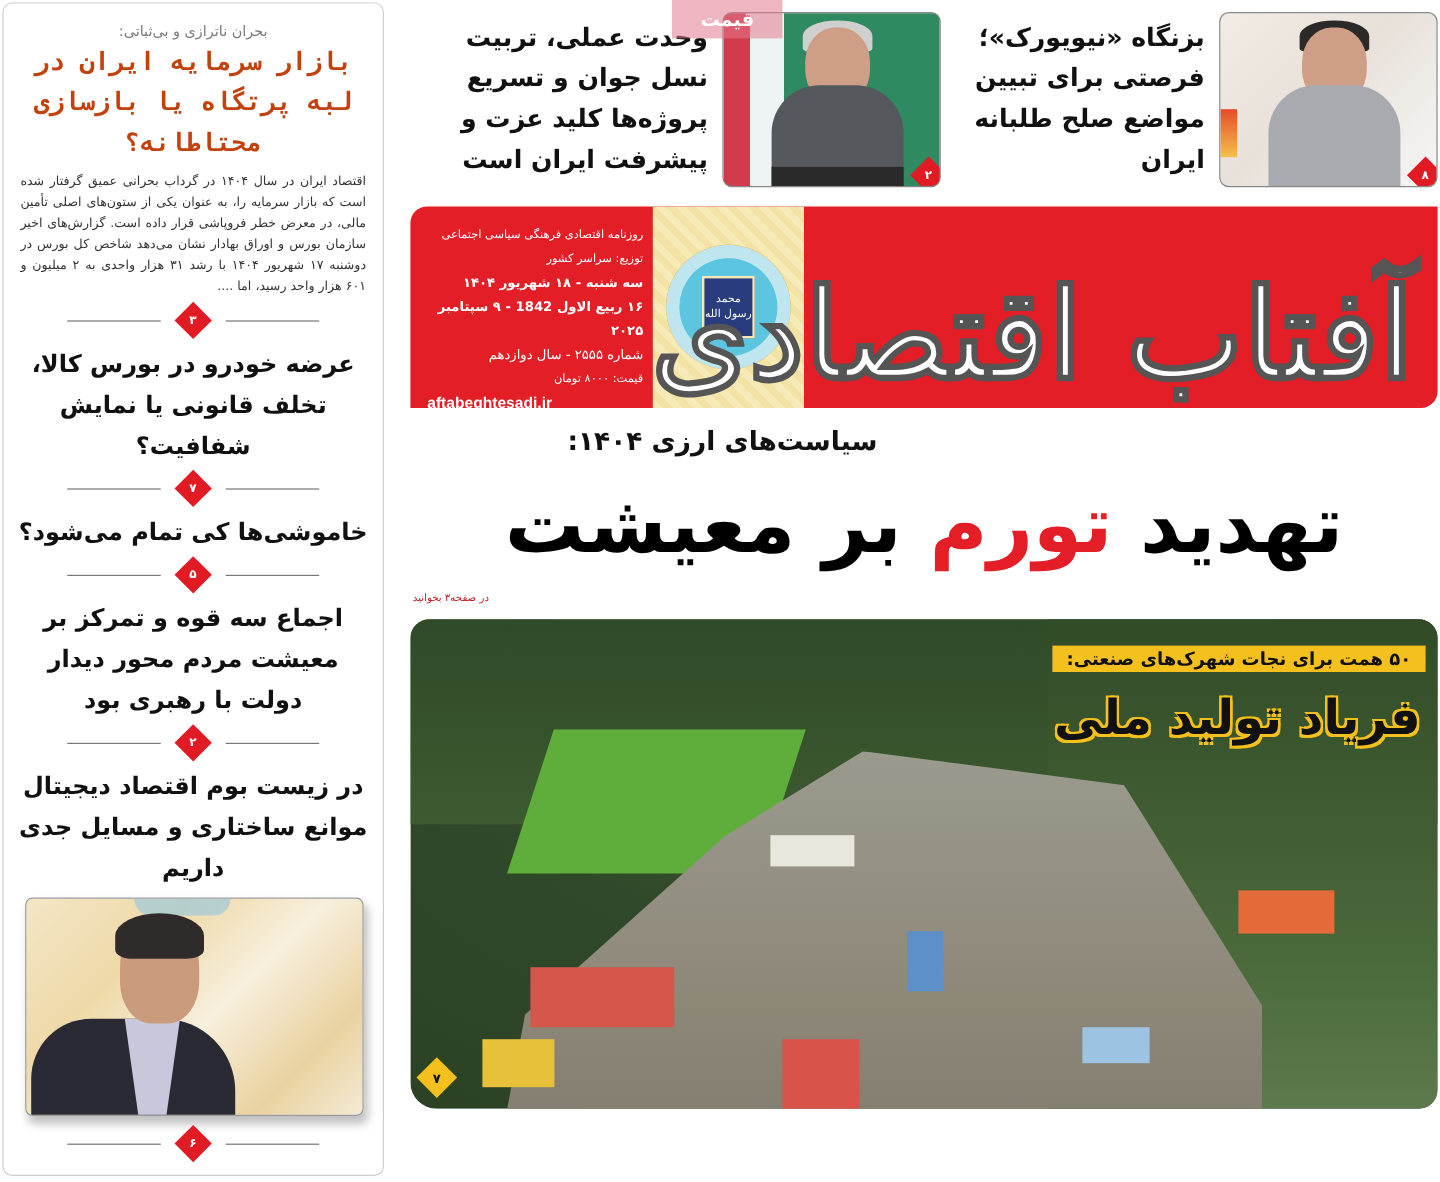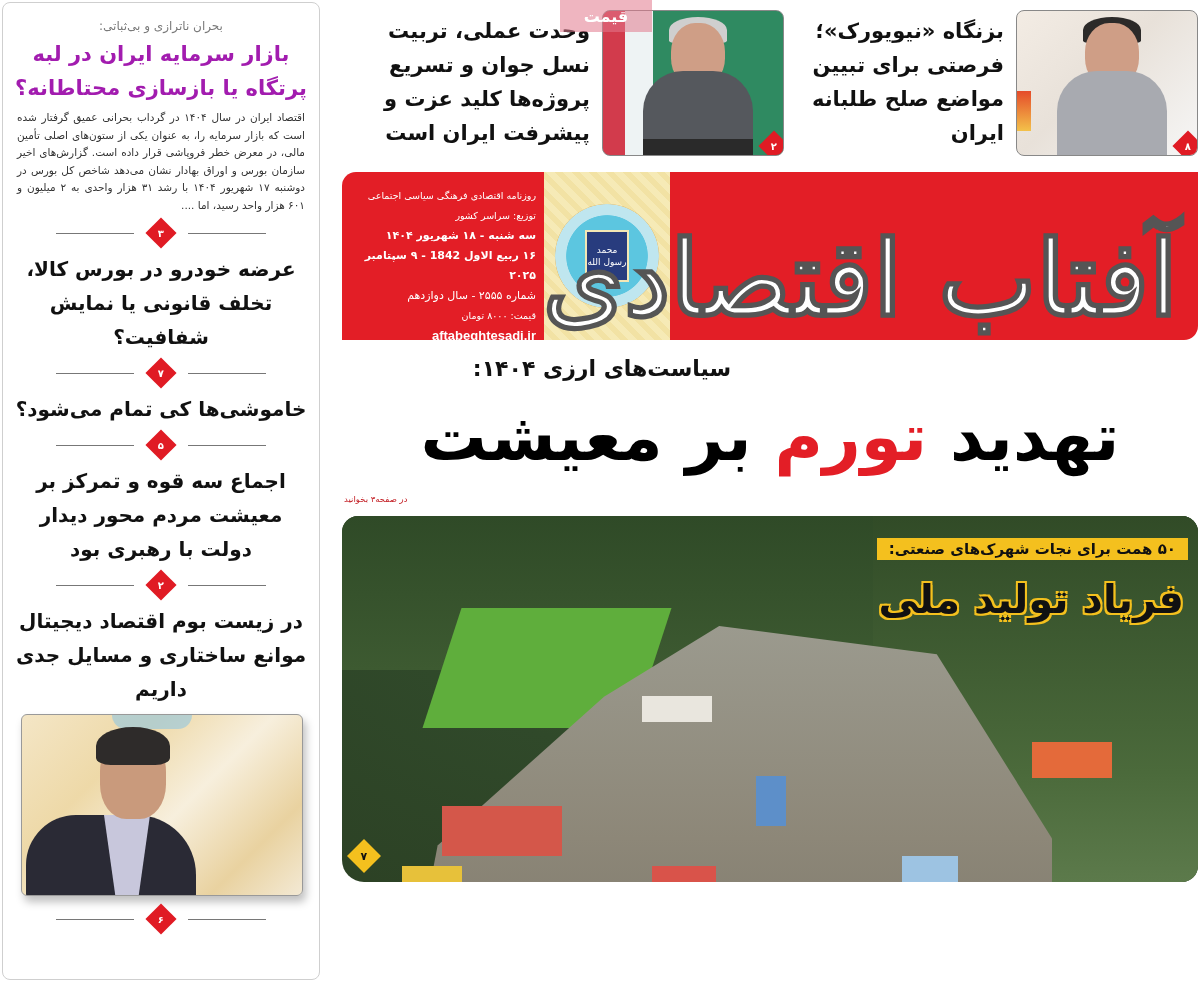--- a/index.html
+++ b/index.html
@@ -6,21 +6,21 @@
   html, body { width: 1200px; height: 985px; background: #ffffff; overflow: hidden; }
   body { font-family: "DejaVu Sans", sans-serif; direction: rtl; color: #1a1a1a; position: relative; }
 
   
   .sidebar {
     position: absolute; left: 2px; top: 2px; width: 318px; height: 978px;
     border: 1px solid #cfcfcf; border-radius: 8px; background: #fff;
     padding: 6px 12px; text-align: center;
   }
   .kicker { color: #7a7a7a; font-size: 12px; margin-top: 10px; text-align: center; }
-  .lead-title { font-weight: bold; font-size: 21px; line-height: 34px; color: #a21caf; margin-top: 4px; }
+  .lead-title { font-weight: bold; font-size: 21px; line-height: 34px; color: #c2410c; margin-top: 4px; font-family: Liberation Mono, monospace; }
   .lead-body { font-size: 10.5px; line-height: 17.5px; color: #333; text-align: justify; margin-top: 4px; padding: 0 2px; }
   .sep { display: flex; align-items: center; justify-content: center; gap: 16px; height: 26px; margin: 6px 0; }
   .sep .line { width: 78px; height: 1px; background: #777; }
   .diamond {
     width: 22px; height: 22px; background: #e01b24; transform: rotate(45deg);
     display: flex; align-items: center; justify-content: center;
   }
   .diamond span { transform: rotate(-45deg); color: #fff; font-size: 10px; font-weight: bold; }
   .side-title { font-weight: bold; font-size: 20px; line-height: 34px; color: #111; }
   .photo-box {
@@ -58,21 +58,21 @@
 
   
   .masthead {
     position: absolute; left: 342px; top: 172px; width: 856px; height: 168px;
     background: #e31e26; border-radius: 14px 0 14px 0; overflow: hidden;
   }
   .mast-info {
     position: absolute; left: 14px; top: 14px; width: 180px; color: #fff; text-align: right;
     font-size: 9.5px; line-height: 20px;
   }
-  .mast-info .site { font-family: "Liberation Sans", sans-serif; font-weight: bold; font-size: 13px; direction: ltr; text-align: right; }
+  .mast-info .site { font-family: "Liberation Sans", sans-serif; font-weight: bold; font-size: 13px; direction: ltr; text-align: left; }
   .mast-emblem {
     position: absolute; left: 202px; top: 0; width: 126px; height: 168px;
     background: repeating-linear-gradient(45deg, #f6eab6 0 6px, #f2e2a4 6px 12px);
     display: flex; align-items: center; justify-content: center;
   }
   .emblem-ring { width: 104px; height: 104px; border-radius: 50%; background: radial-gradient(circle, #5cc6e0 0 55%, #bfe6ef 56% 70%, #d4a14a 71% 100%); display: flex; align-items: center; justify-content: center; }
   .emblem-core { width: 44px; height: 52px; background: #283c7e; border: 2px solid #f3e7b5; color: #fff; font-size: 9px; display:flex; align-items:center; justify-content:center; text-align:center; line-height: 12px; }
   .logo-text {
     position: absolute; right: 20px; top: 14px; font-family: "DejaVu Serif", serif; font-size: 104px; line-height: 140px;
     color: #fff; font-weight: bold; -webkit-text-stroke: 2px #555; letter-spacing: 4px; margin-top: 23px;
@@ -82,21 +82,21 @@
   .overline { position: absolute; left: 342px; top: 356px; width: 520px; text-align: center; font-weight: bold; font-size: 22px; color: #111; }
   .headline {
     position: absolute; left: 342px; top: 392px; width: 856px; text-align: center;
     font-weight: bold; font-size: 66px; line-height: 92px; color: #000; letter-spacing: 2px;
   }
   .headline .red { color: #e31e26; }
   .see-page { position: absolute; left: 344px; top: 494px; font-size: 8.5px; color: #c21a20; }
 
   
   .main-photo {
-    position: absolute; left: 342px; top: 516px; width: 856px; height: 366px;
+    position: absolute; left: 342px; top: 516px; width: 856px; height: 408px;
     border-radius: 16px 16px 16px 22px; overflow: hidden;
     background:
       linear-gradient(180deg, rgba(0,0,0,0) 0%, rgba(0,0,0,0) 100%),
       radial-gradient(ellipse at 40% 20%, #3e5a2e 0%, #30492a 40%, #2b3f23 100%);
   }
   .forest { position:absolute; left:0; top:0; width:100%; height:42%; background: linear-gradient(180deg, #2f4a27, #3d5a31); }
   .forest-right { position:absolute; right:0; top:0; width:38%; height:100%; background: linear-gradient(180deg, #314b27, #4b6a3b 70%, #5c7a4b); }
   .field { position:absolute; left:100px; top:92px; width:210px; height:120px; background:#5fae3c; transform: skewX(-18deg); }
   .estate { position:absolute; left:70px; top:110px; width:640px; height:354px; background: linear-gradient(180deg, #9b9a8e, #8d8778 60%, #7e7a6d); clip-path: polygon(48% 0, 82% 8%, 100% 60%, 100% 100%, 0 100%, 4% 62%, 30% 20%); }
   .roof { position:absolute; }

